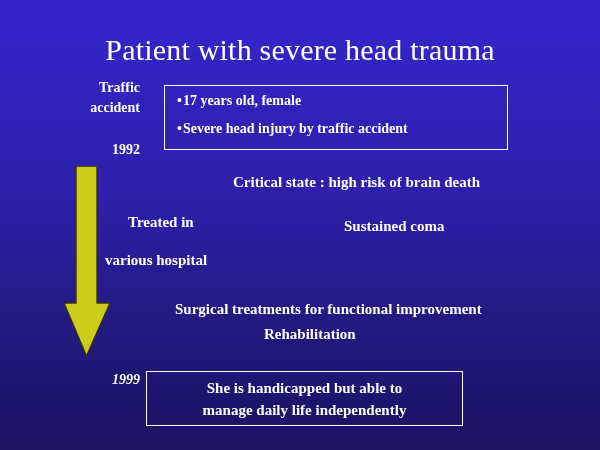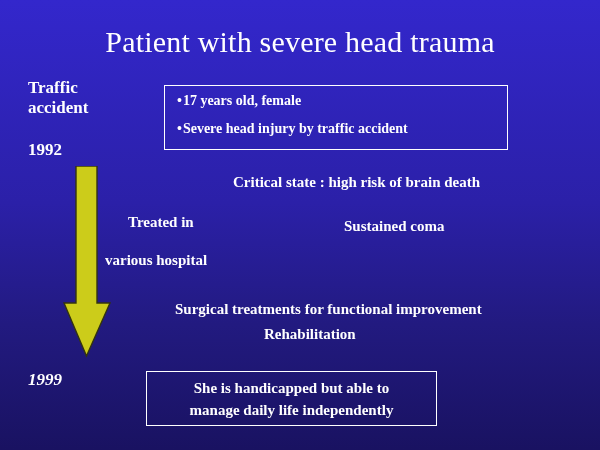--- a/index.html
+++ b/index.html
@@ -15,35 +15,35 @@
     background: linear-gradient(180deg, #3327cc 0%, #2b20a8 45%, #221a80 72%, #191261 100%);
     font-family: "Liberation Serif", "DejaVu Serif", serif;
     color: #ffffff;
     -webkit-font-smoothing: antialiased;
   }
 
   
   #slide-title {
     position: absolute;
     left: 0;
-    top: 24px;
+    top: 32px;
     width: 600px;
     text-align: center;
     font-size: 30px;
     line-height: 36px;
     font-weight: normal;
     letter-spacing: 0.2px;
     color: #ffffff;
   }
 
   
   .timeline-label {
     position: absolute;
-    text-align: left;
-    font-size: 17px;
+    text-align: right;
+    font-size: 14px;
     line-height: 20px;
     font-weight: bold;
     color: #ffffff;
   }
   #timeline-start-label {
     left: 28px;
     top: 78px;
     width: 112px;
   }
   #timeline-start-year {
@@ -108,21 +108,21 @@
   #intro-box .bullet-dot {
     display: inline-block;
     margin-right: 1px;
     font-size: 14px;
     vertical-align: baseline;
   }
 
   #outcome-box {
     left: 146px;
     top: 371px;
-    width: 291px;
+    width: 317px;
     height: 55px;
     padding-top: 5px;
     text-align: center;
   }
   #outcome-box .outcome-line {
     font-size: 15px;
     line-height: 22px;
     font-weight: bold;
     white-space: nowrap;
   }

